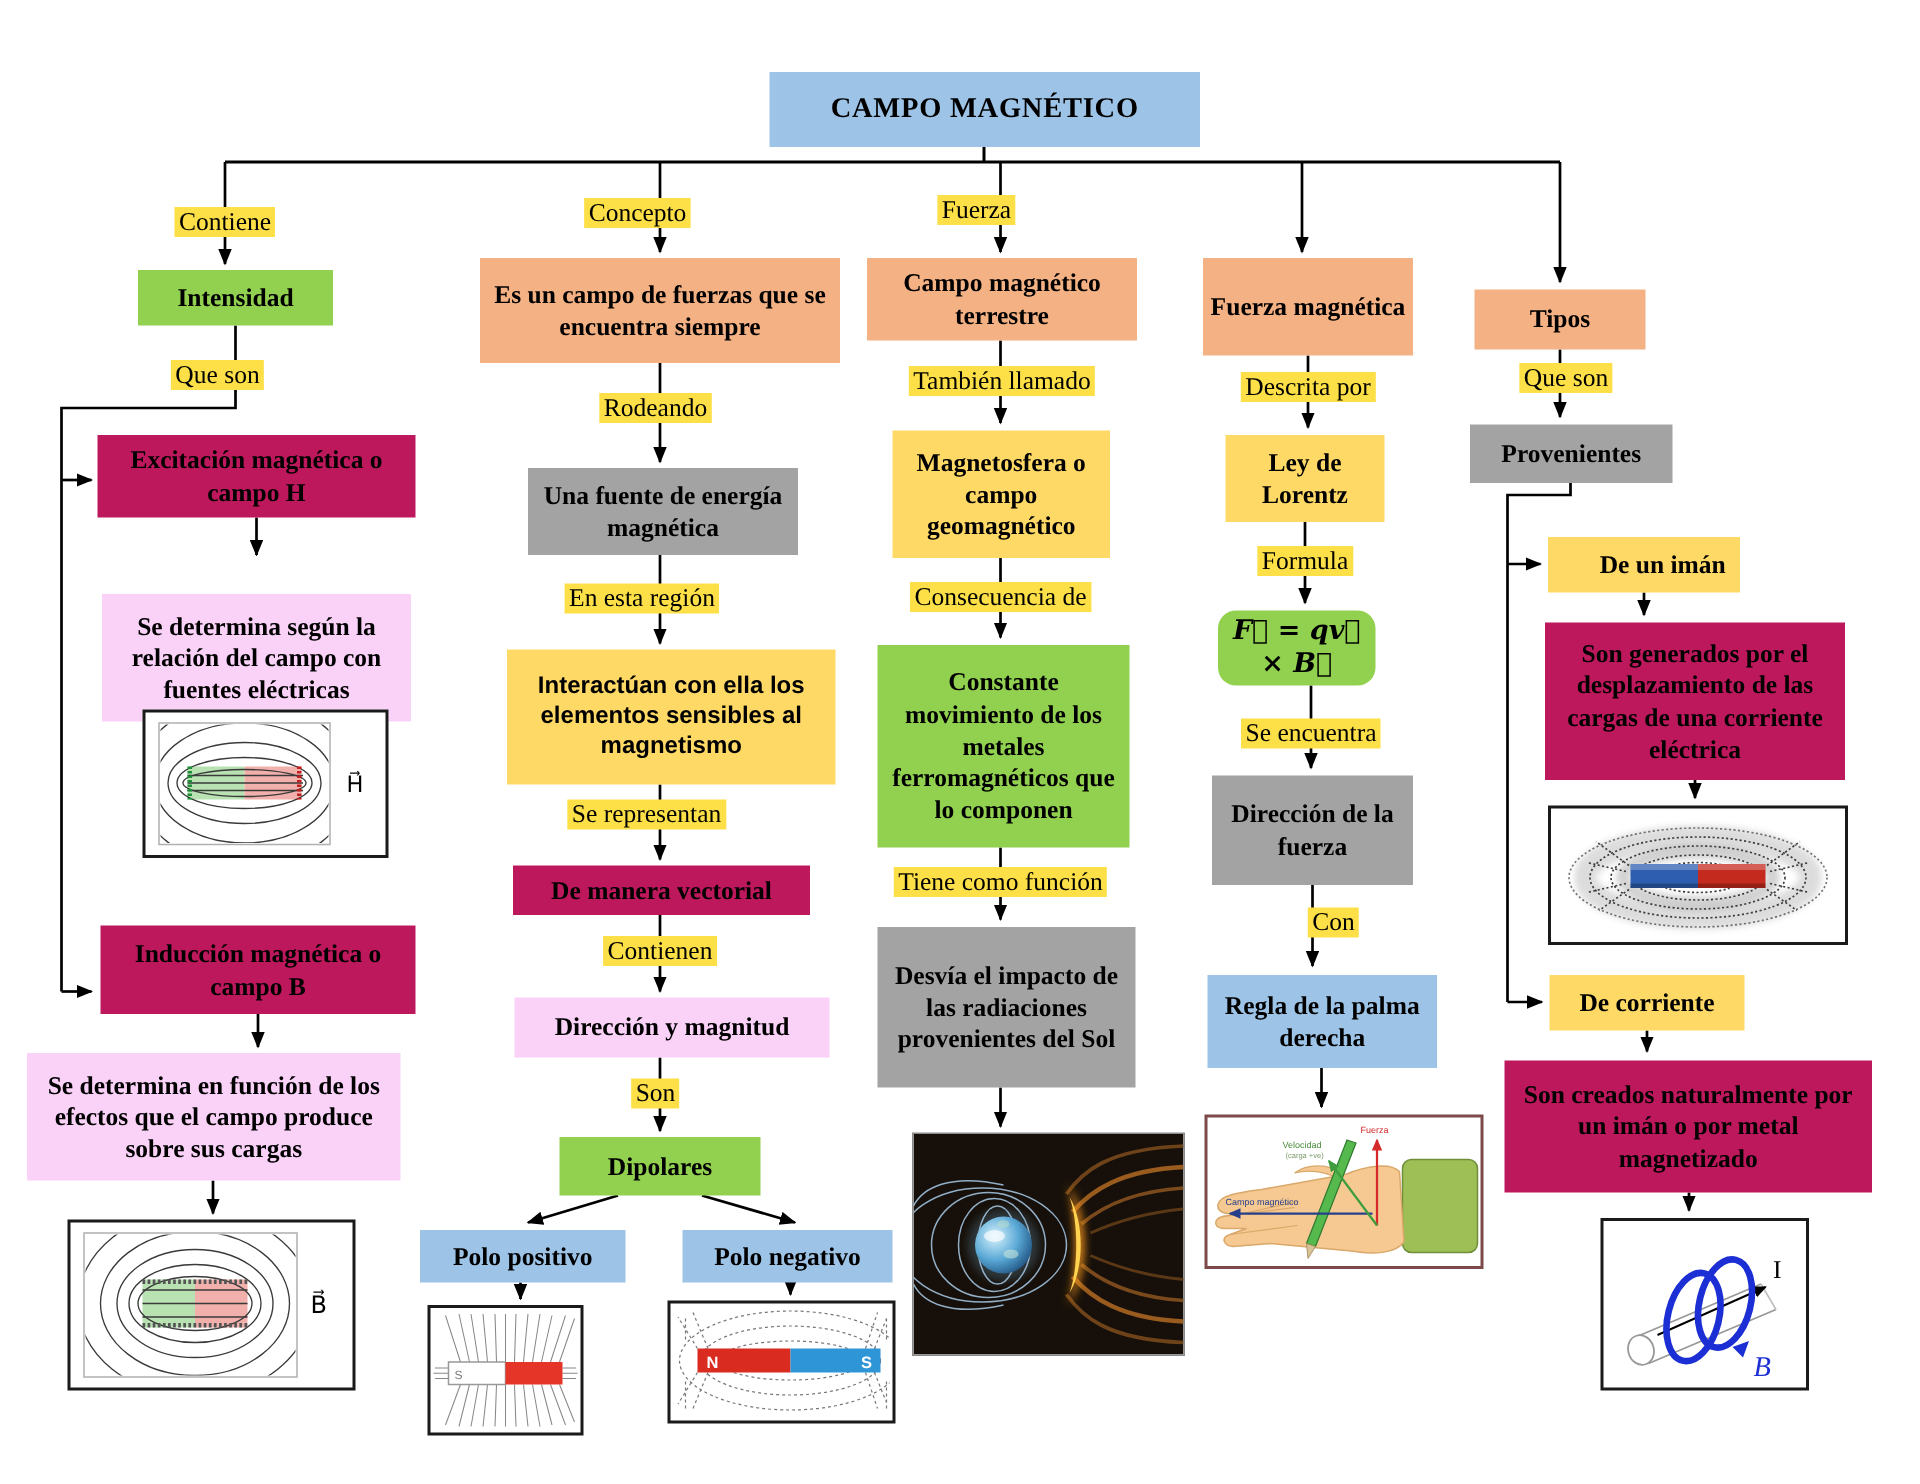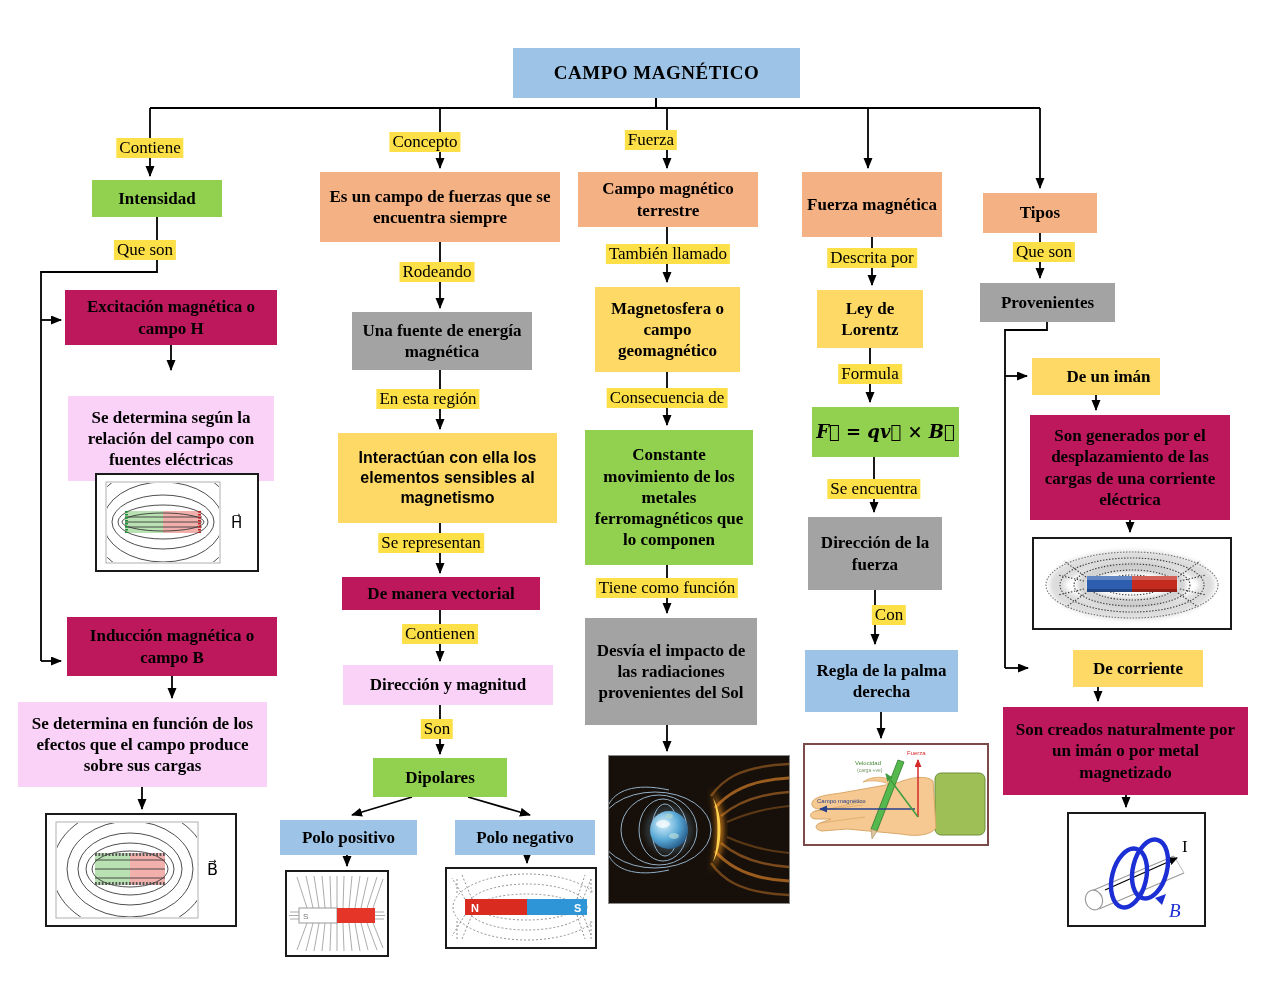--- a/index.html
+++ b/index.html
@@ -244,21 +244,21 @@
       </g>
       <circle cx="60" cy="74" r="19" fill="url(#eg)"></circle>
       <ellipse cx="54" cy="68" rx="7" ry="4" fill="#fff" opacity="0.65"></ellipse>
       <ellipse cx="65" cy="80" rx="5" ry="3" fill="#cfe9d8" opacity="0.55"></ellipse>
       <ellipse cx="60" cy="60" rx="4" ry="2.5" fill="#bfe0c8" opacity="0.5"></ellipse>
     </svg>
   </div>
 
   <div class="box c-orange" style="left:802px;top:172px;width:140px;height:65px;">Fuerza magnética</div>
   <div class="box c-yellow" style="left:817px;top:290px;width:106px;height:58px;">Ley de Lorentz</div>
-  <div class="box c-green formula" style="left:812px;top:407px;width:147px;height:50px;">F⃗ = qv⃗ × B⃗</div>
+  <div class="box c-green formula" style="left:812px;top:407px;width:105px;height:50px;border-radius:12px;">F⃗ = qv⃗ × B⃗</div>
   <div class="box c-pink" style="left:808px;top:517px;width:134px;height:73px;">Dirección de la fuerza</div>
   <div class="box c-blue" style="left:805px;top:650px;width:153px;height:62px;">Regla de la palma derecha</div>
 
   <div class="img-frame hand-frame" style="left:803px;top:743px;width:182px;height:99px;">
     <svg width="182" height="99" viewBox="0 0 182 99">
       <defs>
         <marker id="ahr" markerUnits="userSpaceOnUse" markerWidth="9" markerHeight="8" refX="7" refY="3.5" orient="auto">
           <path d="M0,0 L8,3.5 L0,7 Z" fill="#d42a2a"></path>
           </marker>
         <marker id="ahg" markerUnits="userSpaceOnUse" markerWidth="9" markerHeight="8" refX="7" refY="3.5" orient="auto">
@@ -309,21 +309,21 @@
         <path d="M52,38 L30,22 M50,42 L24,36 M50,50 L24,56 M52,54 L32,68
                  M144,38 L166,22 M146,42 L172,36 M146,50 L172,56 M144,54 L164,68"></path>
       </g>
       <rect x="53" y="37" width="45" height="16" fill="#2e5eb0"></rect>
       <rect x="98" y="37" width="45" height="16" fill="#c52a1e"></rect>
       <rect x="53" y="37" width="90" height="4" fill="#fff" opacity="0.25"></rect>
       <rect x="53" y="50" width="90" height="3" fill="#000" opacity="0.25"></rect>
     </svg>
   </div>
 
-  <div class="box c-yellow" style="left:1033px;top:650px;width:130px;height:37px;margin-left:40px;">De corriente</div>
+  <div class="box c-yellow" style="left:1033px;top:650px;width:130px;height:37px;">De corriente</div>
   <div class="box c-red" style="left:1003px;top:707px;width:245px;height:88px;">Son creados naturalmente por un imán o por metal magnetizado</div>
 
   <div class="img-frame" style="left:1067px;top:812px;width:135px;height:111px;">
     <svg width="135" height="111" viewBox="0 0 135 111">
       <defs>
         <marker id="ahk" markerUnits="userSpaceOnUse" markerWidth="10" markerHeight="9" refX="8" refY="4" orient="auto">
           <path d="M0,0 L9,4 L0,8 Z" fill="#000"></path>
           </marker>
       </defs>
       <path d="M20,78 L105,42 M30,95 L115,59" fill="none" stroke="#999" stroke-width="1.2"></path>

